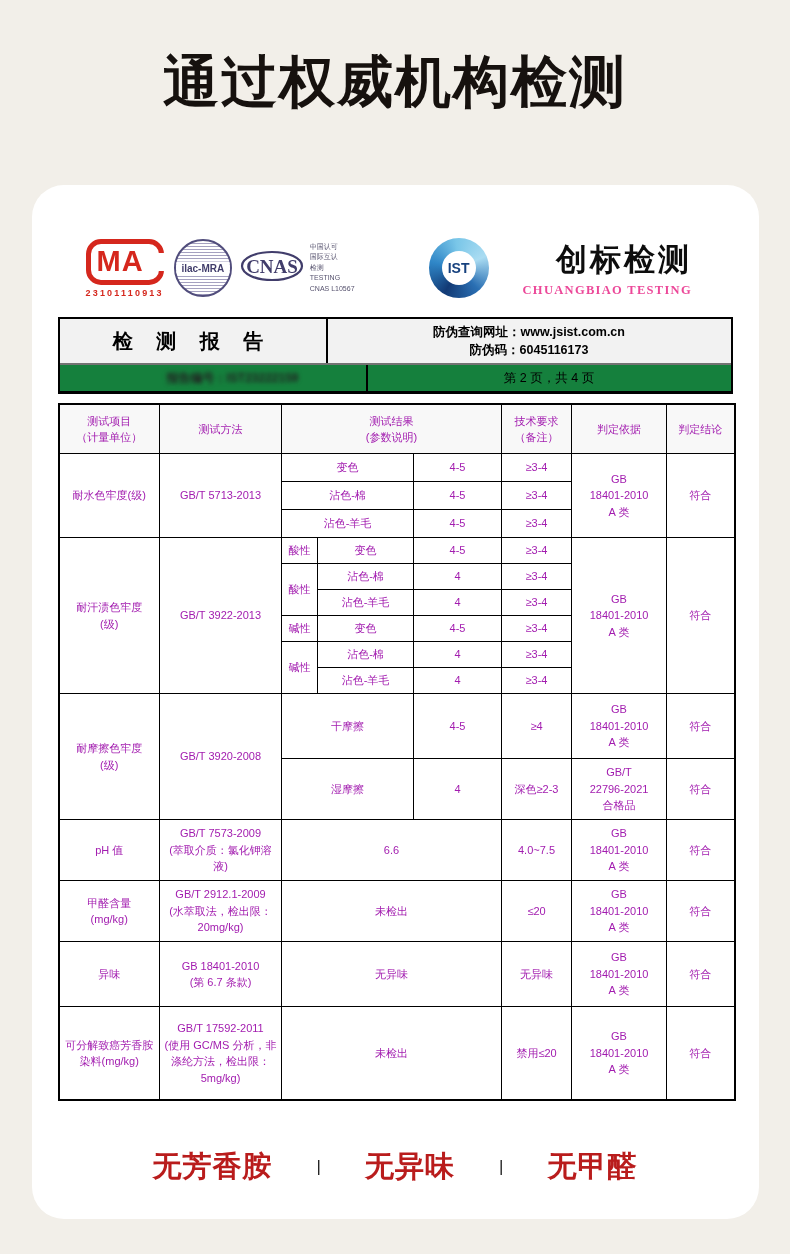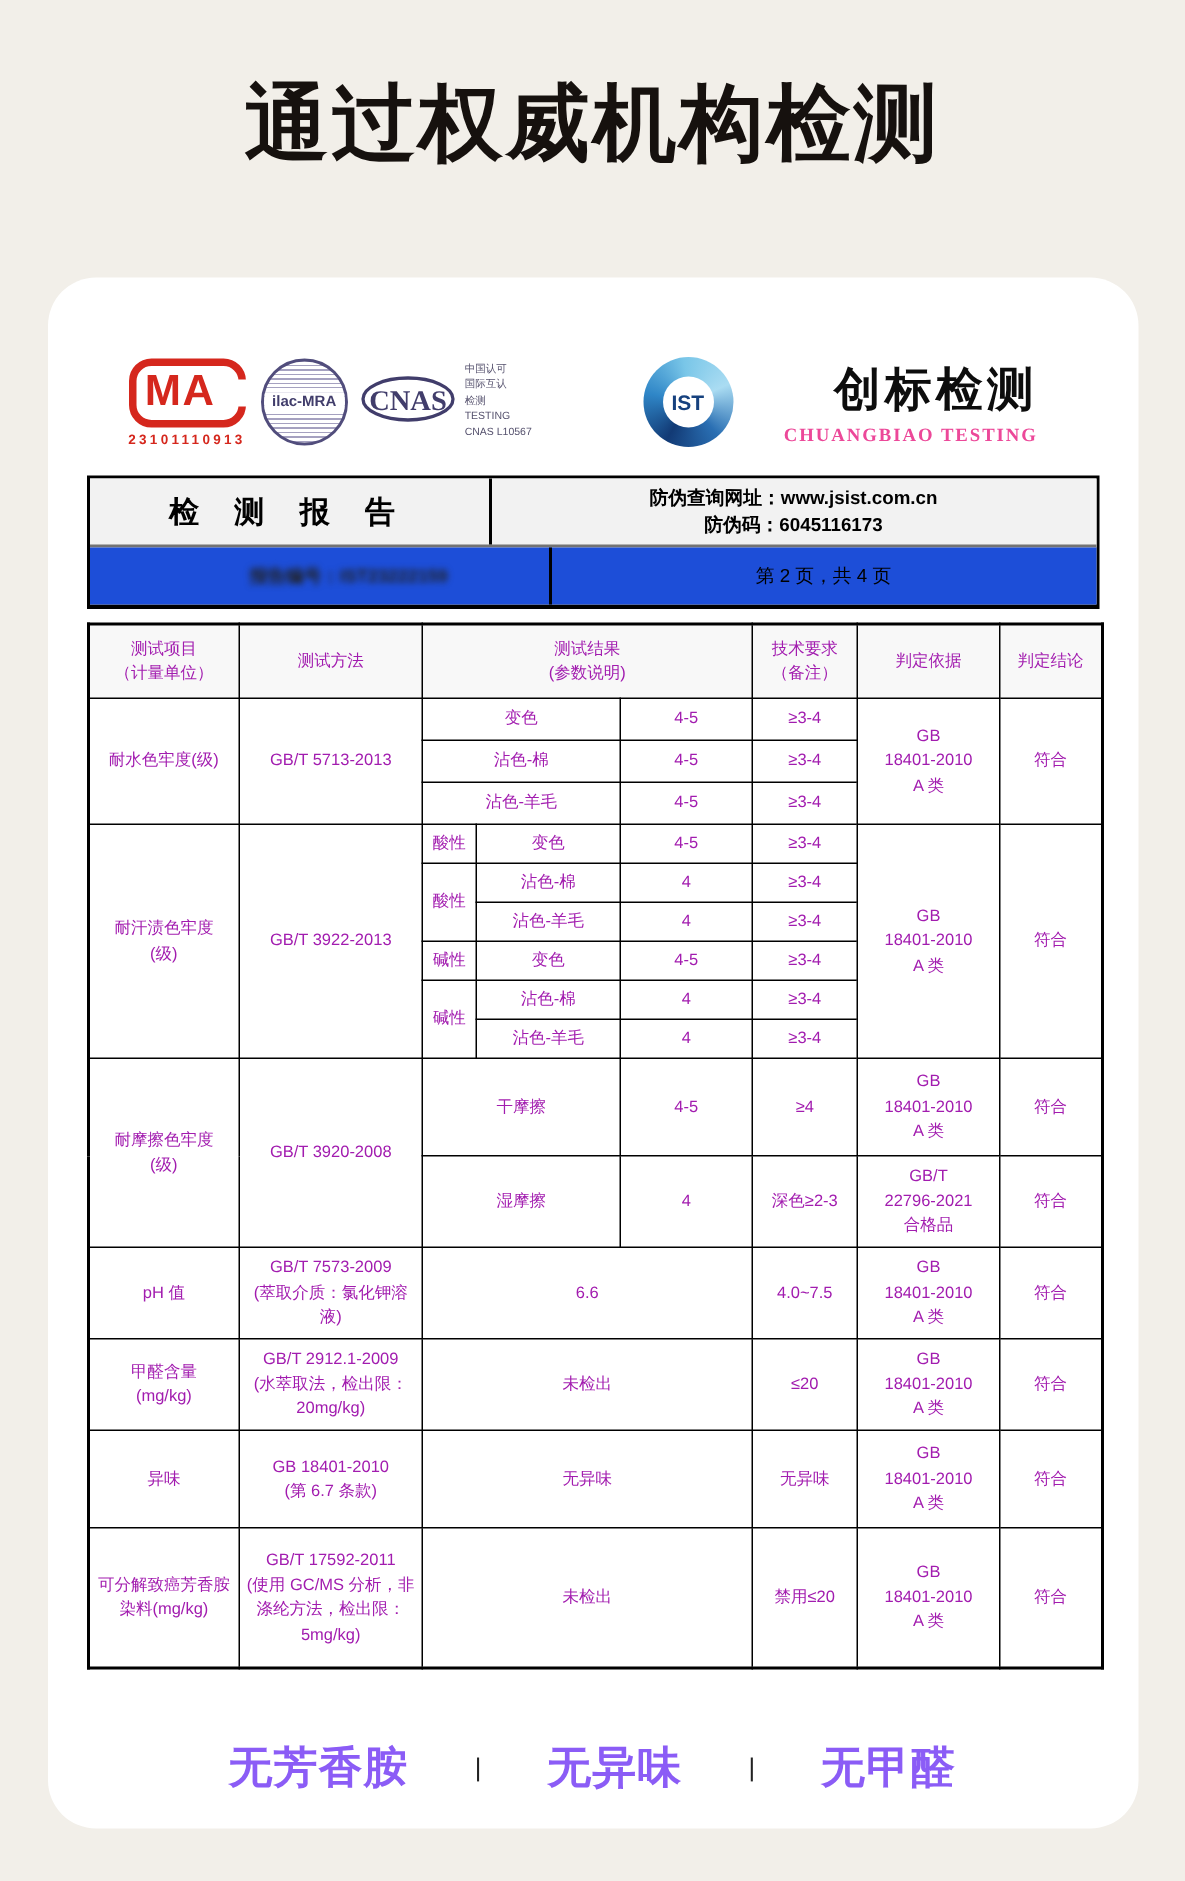--- a/index.html
+++ b/index.html
@@ -50,21 +50,21 @@
     width:34px;height:34px;border-radius:50%;background:#fff;color:#16417e;
     font-weight:800;font-size:14px;display:flex;align-items:center;justify-content:center;}
   .brand{margin-left:34px;text-align:right;}
   .brand-cn{font-size:31px;font-weight:800;letter-spacing:3px;color:#0d0d0d;}
   .brand-en{font-family:"Liberation Serif","DejaVu Serif",serif;font-weight:700;
     font-size:12.5px;letter-spacing:1.3px;color:#ec4899;margin-top:2px;}
   
   .rpt{margin-top:16px;border:2px solid #000;border-bottom-width:3px;}
   .rpt-row{display:flex;}
   .rpt-top{border-bottom:2px solid #737373;height:44px;background:#f2f2f2;}
-  .rpt-bottom{height:38px;background:#1d4ed8;padding-left:40px;}
+  .rpt-bottom{height:26px;background:#15803d;padding-left:40px;}
   .rpt-left{width:266px;border-right:2px solid #000;display:flex;align-items:center;justify-content:center;}
   .rpt-right{flex:1;display:flex;flex-direction:column;align-items:center;justify-content:center;}
   .rpt-title{font-size:20px;font-weight:800;letter-spacing:9px;color:#000;}
   .rpt-line{font-size:12.5px;font-weight:700;line-height:1.45;color:#000;}
   .rpt-no{font-size:12px;font-weight:700;color:#222;filter:blur(2px);}
   .rpt-page{font-size:12.5px;color:#000;}
   
   table.report{border-collapse:collapse;table-layout:fixed;width:677px;margin-top:9px;
     font-size:11px;color:#a21caf;}
   table.report{border:2px solid #000;}
@@ -75,21 +75,21 @@
   .ml{white-space:pre-line;}
   tr.h48 td,tr.h48 th{height:46px;}
   tr.h25 td{height:25px;}
   tr.h24 td{height:23px;}
   tr.h63 td{height:62px;}
   tr.h60 td{height:58px;}
   tr.h64 td{height:62px;}
   tr.h92 td{height:90px;}
   
   .claims{display:flex;align-items:center;justify-content:center;margin-top:46px;}
-  .claim{font-size:29px;font-weight:800;color:#8b5cf6;letter-spacing:1px;}
+  .claim{font-size:29px;font-weight:800;color:#b91c1c;letter-spacing:1px;}
   .claim-sep{font-size:17px;font-weight:400;color:#222;margin:0 44px;}
 </style>
 </head>
 <body>
 
 <div class="page-title">通过权威机构检测</div>
 
 <div class="panel">
 
   <div class="logos">

